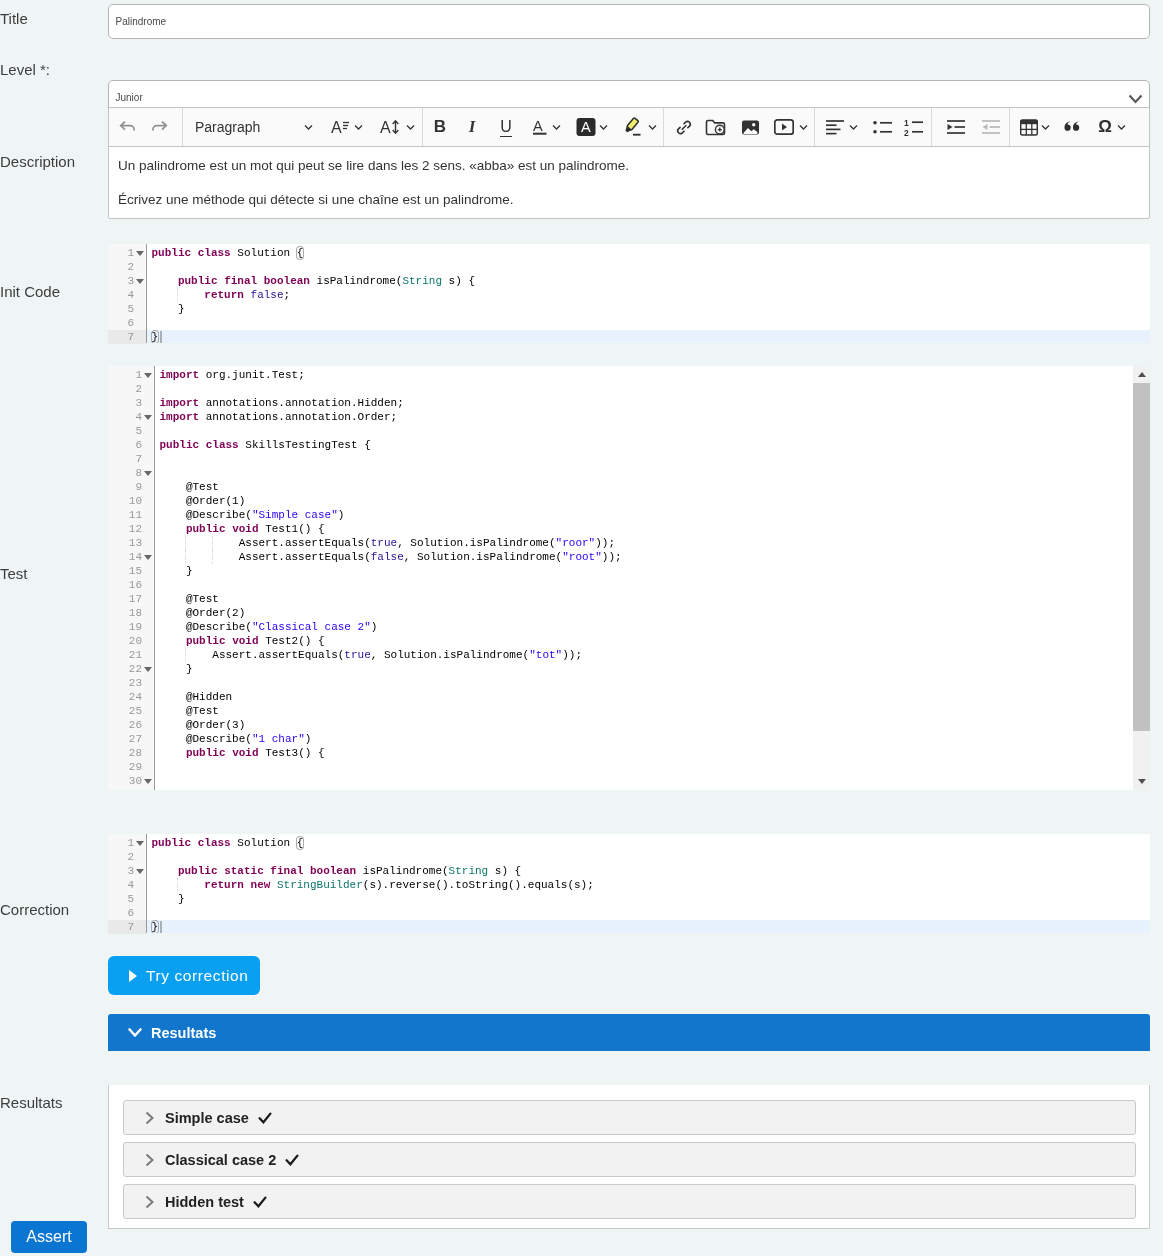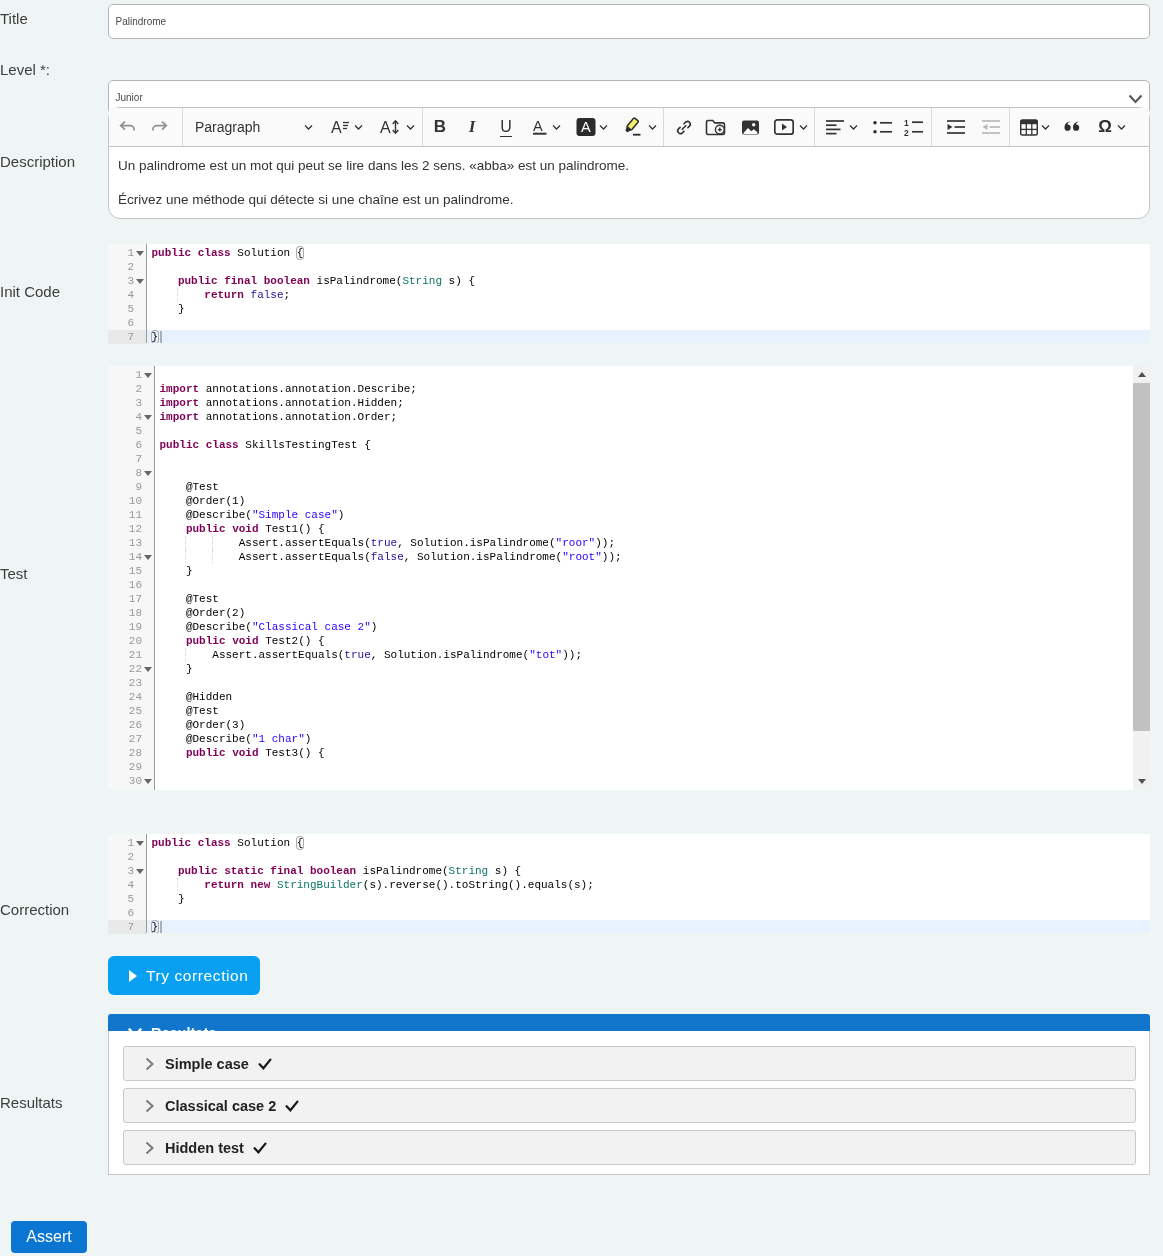--- a/index.html
+++ b/index.html
@@ -4,21 +4,21 @@
 <style>
 * { margin:0; padding:0; box-sizing:border-box; }
 html,body { width:1163px; height:1256px; }
 body { position:relative; background:#eff5f5; font-family:"Liberation Sans",sans-serif; overflow:hidden; }
 .lbl { position:absolute; left:0; font-size:15px; color:#3d3d3d; }
 
 
 .inp { position:absolute; left:108px; width:1042px; background:#fff; border:1px solid #b5b5b5; border-radius:5px; font-size:10px; color:#4a4a4a; display:flex; align-items:center; padding-left:6.5px; }
 
 
-.cke { position:absolute; left:108px; top:107px; width:1042px; height:112px; border:1px solid #c4c4c4; border-radius:12px; background:#fff; }
+.cke { position:absolute; left:108px; top:107px; width:1042px; height:112px; border:1px solid #c4c4c4; border-radius:2px; background:#fff; }
 .cktb { position:relative; height:39px; background:#fafafa; border-bottom:1px solid #c4c4c4; border-radius:2px 2px 0 0; }
 .ckc { padding:9px 9px; font-size:13.5px; line-height:19.5px; color:#333; }
 .ckc p { margin-bottom:14px; }
 .sep { position:absolute; top:0; width:1px; height:38px; background:#dadada; }
 .tbi { position:absolute; top:0; height:38px; display:flex; align-items:center; justify-content:center; color:#333; }
 
 
 .cm { position:absolute; left:108px; width:1042px; background:#fff; font-family:"Liberation Mono",monospace; font-size:11px; line-height:14px; display:flex; }
 .gut { width:47px; background:#f7f7f7; border-right:1px solid #999; flex:none; padding-top:2px; }
 .cm.sm .gut { width:39px; }
@@ -39,21 +39,21 @@
 
 
 .sbar { position:absolute; right:0; top:0; width:17px; height:100%; background:#f1f1f1; }
 .sb-thumb { position:absolute; left:0px; width:17px; background:#c1c1c1; }
 .arr { position:absolute; left:5px; width:0; height:0; }
 
 
 .btn-try { position:absolute; left:108px; top:956px; width:152px; height:39px; background:#09a0f2; border-radius:6px; color:#fff; font-size:15.5px; letter-spacing:0.6px; display:flex; align-items:center; }
 .btn-try .play { width:0; height:0; border-left:8px solid #fff; border-top:6.3px solid transparent; border-bottom:6.3px solid transparent; margin:0 9px 0 21px; }
 .res-hdr { position:absolute; left:108px; top:1014px; width:1042px; height:37px; background:#1176cc; border-radius:3px 3px 0 0; color:#fff; font-size:14.5px; font-weight:bold; display:flex; align-items:center; }
-.res-panel { position:absolute; left:108px; top:1031px; width:1042px; height:144px; background:#fff; border:1px solid #c9c9c9; border-top:none; }
+.res-panel { position:absolute; left:108px; top:1085px; width:1042px; height:144px; background:#fff; border:1px solid #c9c9c9; border-top:none; }
 .acc { position:absolute; left:14px; width:1013px; height:35px; background:#f2f2f2; border:1px solid #c9c9c9; border-radius:3px; display:flex; align-items:center; font-size:14.5px; font-weight:bold; color:#222; }
 .btn-submit { position:absolute; left:11px; top:1221px; width:76px; height:32px; background:#0b75d2; border-radius:4px; color:#fff; font-size:16px; display:flex; align-items:center; justify-content:center; }
 svg { display:block; }
 </style>
 </head>
 <body>
 <div class="lbl" style="top:9.5px">Title</div>
 <div class="lbl" style="top:61px">Level *:</div>
 <div class="lbl" style="top:153px">Description</div>
 <div class="lbl" style="top:283px">Init Code</div>
@@ -416,22 +416,22 @@
       </div>
       <div class="gl">
         <span class="ln">29</span>
       </div>
       <div class="gl">
         <span class="ln">30</span>
         <span class="fa"></span>
       </div>
     </div>
     <div class="code">
-      <div class="cl"><span>​</span></div>
-      <div class="cl"><span><span class="kw">import</span> annotations.annotation.Describe;</span></div>
+      <div class="cl"><span><span class="kw">import</span> org.junit.Test;</span></div>
+      <div class="cl"><span>​</span></div>
       <div class="cl"><span><span class="kw">import</span> annotations.annotation.Hidden;</span></div>
       <div class="cl"><span><span class="kw">import</span> annotations.annotation.Order;</span></div>
       <div class="cl"><span>​</span></div>
       <div class="cl"><span><span class="kw">public</span> <span class="kw">class</span> SkillsTestingTest {</span></div>
       <div class="cl"><span>​</span></div>
       <div class="cl"><span>​</span></div>
       <div class="cl"><span>    @Test</span></div>
       <div class="cl"><span>    @Order(1)</span></div>
       <div class="cl"><span>    @Describe(<span class="st">"Simple case"</span>)</span></div>
       <div class="cl"><span>    <span class="kw">public</span> <span class="kw">void</span> Test1() {</span></div>

